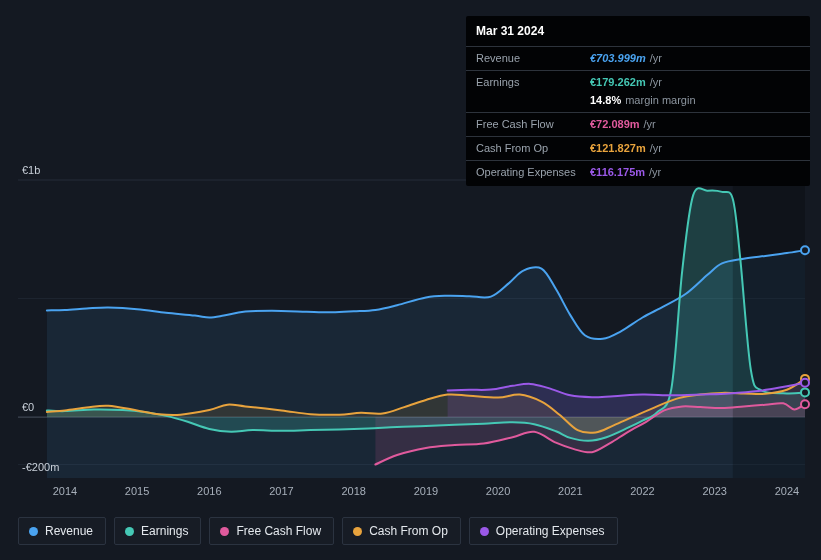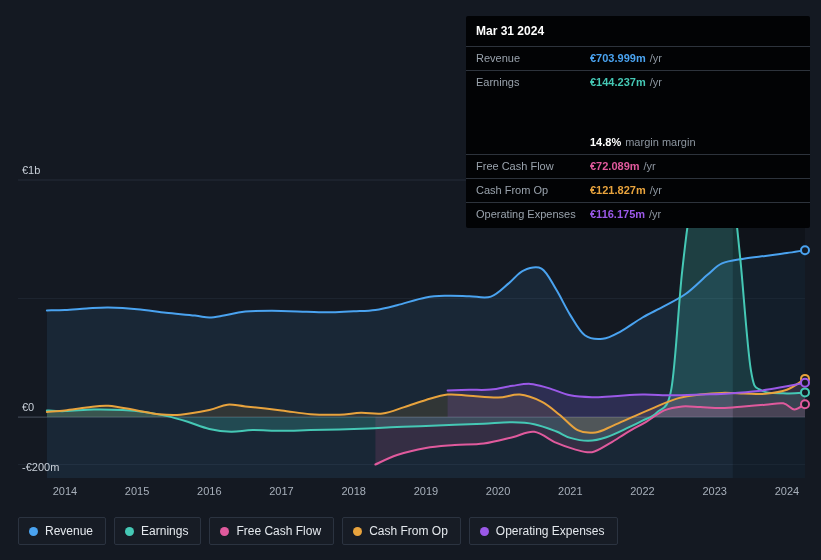--- a/index.html
+++ b/index.html
@@ -12,21 +12,21 @@
   }
   svg { position: absolute; left: 0; top: 0; font-family: "Liberation Sans", sans-serif; }
 
   
   .tooltip {
     position: absolute; left: 466px; top: 16px; width: 344px;
     background: #020305; border-radius: 2px; z-index: 5;
     padding-bottom: 5px; box-sizing: border-box;
   }
   .tooltip-title { color: #ffffff; font-weight: bold; font-size: 12px; padding: 8px 10px 5px 10px; }
-  .trow { display: flex; align-items: baseline; padding: 2px 10px; font-size: 11px; line-height: 14px; margin-top: 42px; }
+  .trow { display: flex; align-items: baseline; padding: 2px 10px; font-size: 11px; line-height: 14px; }
   .trow.tdiv { border-top: 1px solid #2d333c; margin-top: 3px; padding-top: 4px; }
   .tlabel { width: 114px; flex: none; color: #9aa3ad; }
   .tvalue { font-weight: bold; }
   .tsuffix { color: #8d96a0; margin-left: 4px; text-align: center; }
 
   
   .legend { position: absolute; left: 18px; top: 517px; display: flex; gap: 8px; z-index: 4; }
   .legend-item {
     display: flex; align-items: center; gap: 7px;
     border: 1px solid #2b3340; border-radius: 2px;
@@ -73,26 +73,26 @@
     <text x="642.5" y="495" fill="#a7afba" font-size="11" text-anchor="middle">2022</text>
     <text x="714.7" y="495" fill="#a7afba" font-size="11" text-anchor="middle">2023</text>
     <text x="786.9" y="495" fill="#a7afba" font-size="11" text-anchor="middle">2024</text>
   </svg>
 
 <div class="tooltip">
   <div class="tooltip-title">Mar 31 2024</div>
   <div>
       <div class="trow tdiv">
         <span class="tlabel">Revenue</span>
-        <span class="tvalue" style="color: rgb(74, 163, 240);">€703.999m</span>
+        <span class="tvalue" style="color: rgb(74, 163, 240); font-style: italic;">€703.999m</span>
         <span class="tsuffix">/yr</span>
       </div>
       <div class="trow tdiv">
         <span class="tlabel">Earnings</span>
-        <span class="tvalue" style="color: rgb(69, 200, 181);">€144.237m</span>
+        <span class="tvalue" style="color: rgb(69, 200, 181);">€179.262m</span>
         <span class="tsuffix">/yr</span>
       </div>
       <div class="trow">
         <span class="tlabel"></span>
         <span class="tvalue" style="color: rgb(255, 255, 255);">14.8%</span>
         <span class="tsuffix">margin margin</span>
       </div>
       <div class="trow tdiv">
         <span class="tlabel">Free Cash Flow</span>
         <span class="tvalue" style="color: rgb(224, 90, 157);">€72.089m</span>

